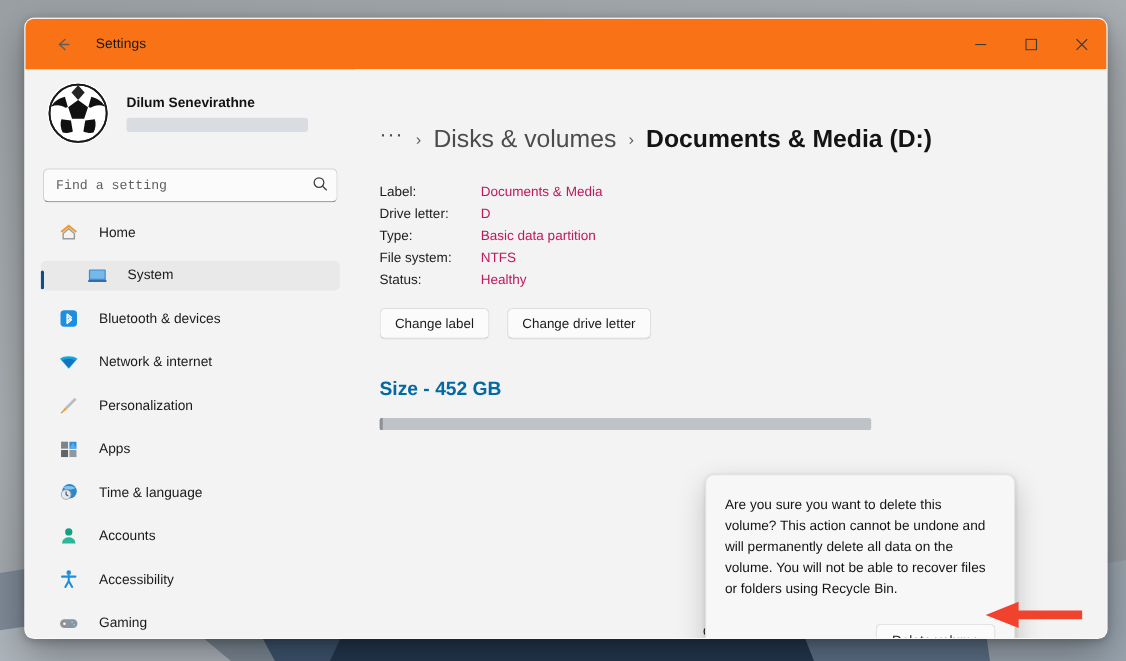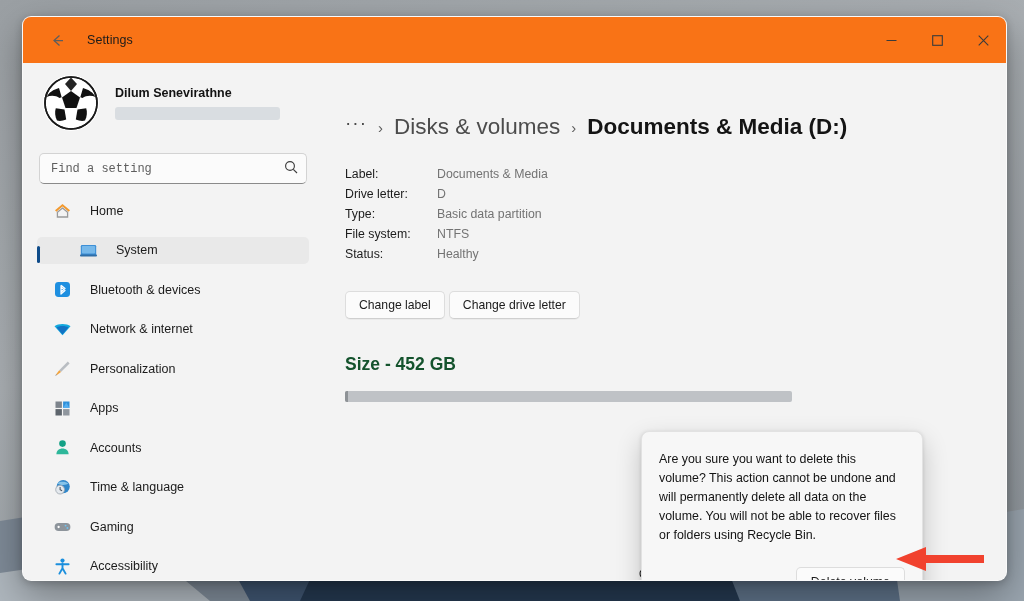--- a/index.html
+++ b/index.html
@@ -240,26 +240,26 @@
   }
 
   #props {
     margin-top: 23px;
     display: grid;
     grid-template-columns: 92px auto;
     row-gap: 6px;
     font-size: 12.3px;
   }
   .prop-key { color: #1c1c1c; }
-  .prop-val { color: #737373; }
+  .prop-val { color: #be185d; }
 
   #prop-buttons {
-    margin-top: 30px;
-    display: flex;
-    gap: 4px;
+    margin-top: 19px;
+    display: flex;
+    gap: 16px;
   }
 
   .btn {
     height: 28px;
     padding: 0 13px;
     background: #fbfbfb;
     border: 1px solid #dddddd;
     border-bottom-color: #cfcfcf;
     border-radius: 5px;
     font-size: 12.2px;
@@ -267,21 +267,21 @@
     color: #1b1b1b;
     cursor: default;
     white-space: nowrap;
     box-shadow: 0 1px 0.5px rgba(0,0,0,0.035);
   }
 
   #size-heading {
     margin-top: 35px;
     font-size: 17.5px;
     font-weight: bold;
-    color: #14532d;
+    color: #0369a1;
   }
 
   #capacity-bar {
     margin-top: 16px;
     width: 447px;
     height: 11px;
     border-radius: 2px;
     background: #bfc2c6;
     overflow: hidden;
     display: flex;
@@ -490,60 +490,60 @@
                 <path d="M10.1 2.5 H16.5 V8.9 H10.1 Z" fill="#2f8fd8"></path>
                 <path d="M13.3 3.6 L16.5 8.9 H10.1 Z" fill="#54aef0"></path>
               </svg>
             </span>
             <span class="nav-label">Apps</span>
           </div>
 
           <div class="nav-item">
             <span class="nav-ico">
               <svg width="19" height="19" viewBox="0 0 19 19">
-                <circle cx="9.5" cy="5.6" r="3.3" fill="#13a085"></circle>
-                <path d="M3.4 16.2 C3.4 12.5 6.1 10.4 9.5 10.4 C12.9 10.4 15.6 12.5 15.6 16.2 Z" fill="#2db79a"></path>
-              </svg>
-            </span>
-            <span class="nav-label">Accounts</span>
-          </div>
-
-          <div class="nav-item">
-            <span class="nav-ico">
-              <svg width="19" height="19" viewBox="0 0 19 19">
                 <circle cx="10.2" cy="8.6" r="6.6" fill="#2f86c9"></circle>
                 <path d="M4.6 5.2 C7 3.1 13 3.4 15.4 5.6 C13.5 7.4 6.5 7.6 4.6 5.2 Z" fill="#86c4ea"></path>
                 <circle cx="7.1" cy="11.6" r="4.4" fill="#e4e9ee" stroke="#9aa3ac" stroke-width="0.8"></circle>
                 <path d="M7.1 8.9 V11.6 L9.1 12.8" fill="none" stroke="#4a5560" stroke-width="1.05"></path>
               </svg>
             </span>
             <span class="nav-label">Time &amp; language</span>
           </div>
 
           <div class="nav-item">
             <span class="nav-ico">
               <svg width="19" height="19" viewBox="0 0 19 19">
+                <circle cx="9.5" cy="5.6" r="3.3" fill="#13a085"></circle>
+                <path d="M3.4 16.2 C3.4 12.5 6.1 10.4 9.5 10.4 C12.9 10.4 15.6 12.5 15.6 16.2 Z" fill="#2db79a"></path>
+              </svg>
+            </span>
+            <span class="nav-label">Accounts</span>
+          </div>
+
+          <div class="nav-item">
+            <span class="nav-ico">
+              <svg width="19" height="19" viewBox="0 0 19 19">
+                <circle cx="9.5" cy="3.6" r="2.1" fill="#1b8fdd"></circle>
+                <path d="M3.4 7.2 H15.6" stroke="#1b8fdd" stroke-width="1.9" stroke-linecap="round"></path>
+                <path d="M9.5 6.4 V11.2 L6.4 16.6 M9.5 11.2 L12.6 16.6" stroke="#1b8fdd" stroke-width="1.9" fill="none" stroke-linecap="round"></path>
+              </svg>
+            </span>
+            <span class="nav-label">Accessibility</span>
+          </div>
+
+          <div class="nav-item">
+            <span class="nav-ico">
+              <svg width="19" height="19" viewBox="0 0 19 19">
                 <rect x="1.6" y="6" width="15.8" height="8" rx="4" fill="#8d949b"></rect>
                 <circle cx="5.6" cy="10" r="1.15" fill="#ffffff"></circle>
                 <circle cx="12.6" cy="8.6" r="0.95" fill="#6fc2ef"></circle>
                 <circle cx="14.4" cy="11" r="0.95" fill="#6fc2ef"></circle>
               </svg>
             </span>
             <span class="nav-label">Gaming</span>
-          </div>
-
-          <div class="nav-item">
-            <span class="nav-ico">
-              <svg width="19" height="19" viewBox="0 0 19 19">
-                <circle cx="9.5" cy="3.6" r="2.1" fill="#1b8fdd"></circle>
-                <path d="M3.4 7.2 H15.6" stroke="#1b8fdd" stroke-width="1.9" stroke-linecap="round"></path>
-                <path d="M9.5 6.4 V11.2 L6.4 16.6 M9.5 11.2 L12.6 16.6" stroke="#1b8fdd" stroke-width="1.9" fill="none" stroke-linecap="round"></path>
-              </svg>
-            </span>
-            <span class="nav-label">Accessibility</span>
           </div>
 
         </div>
       </div>
 
       <div id="main">
 
         <div id="breadcrumb">
           <span id="bc-ellipsis">···</span>
           <span class="bc-sep">›</span>

